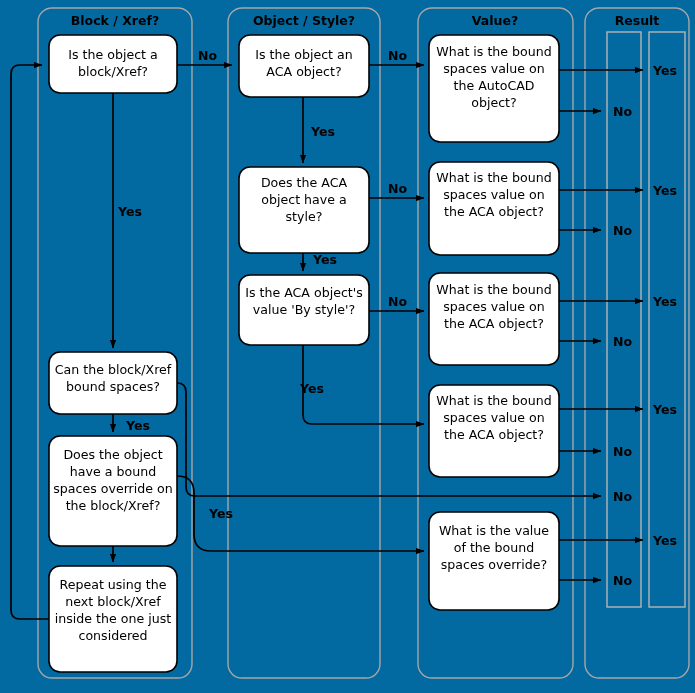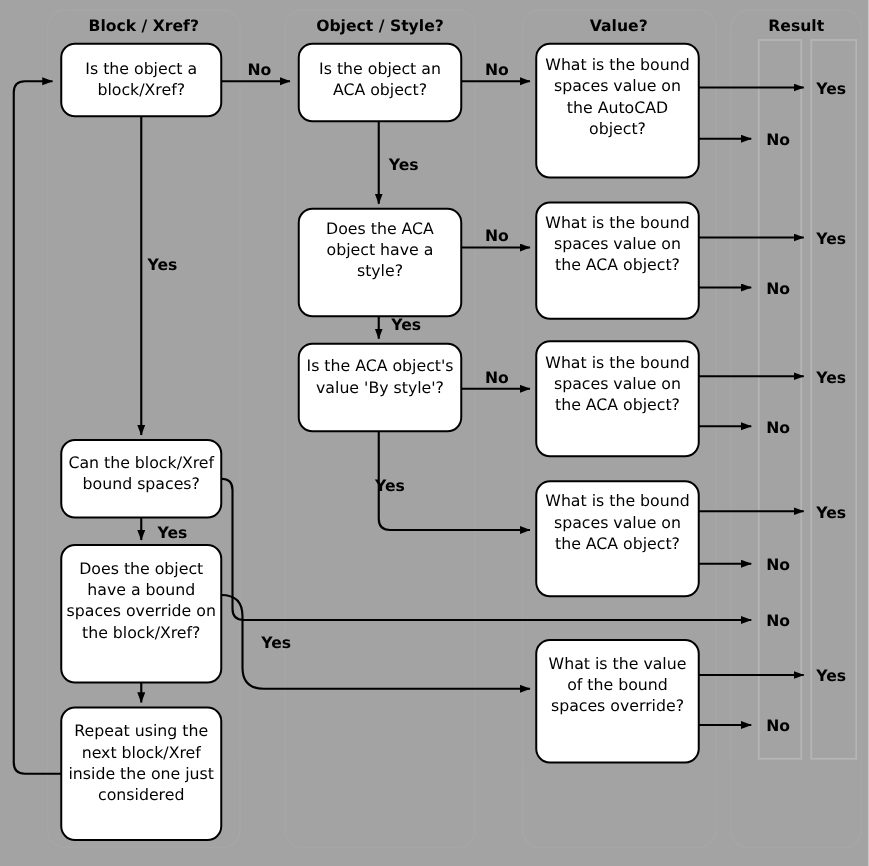--- a/index.html
+++ b/index.html
@@ -4,21 +4,21 @@
 <style>
   html, body {
     margin: 0;
     padding: 0;
     background: #ffffff;
   }
   #canvas {
     position: relative;
     width: 695px;
     height: 693px;
-    background: #a3a3a3;
+    background: #0369a1;
     font-family: "DejaVu Sans", "Liberation Sans", sans-serif;
     overflow: hidden;
   }
   svg.layer {
     position: absolute;
     left: 0;
     top: 0;
     width: 695px;
     height: 693px;
   }

